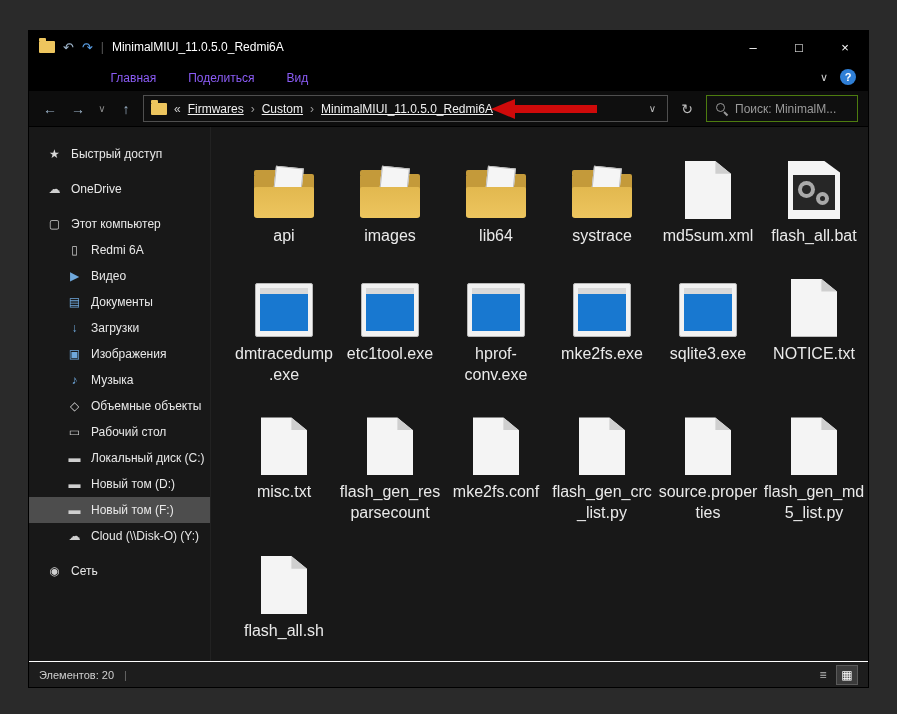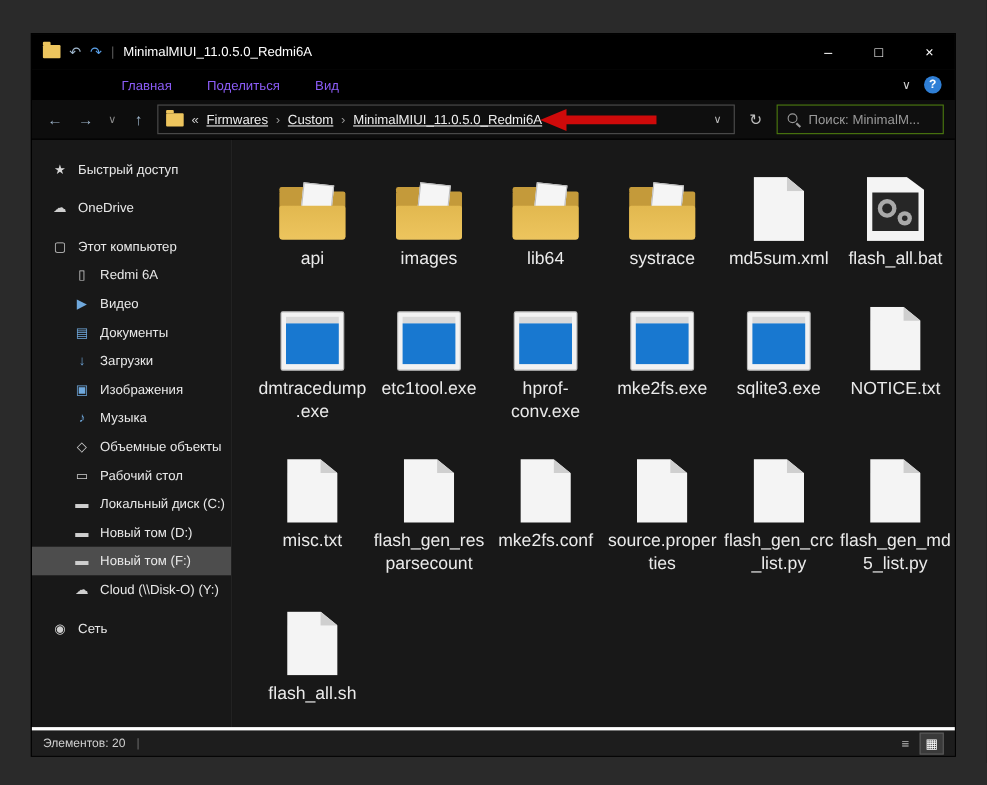--- a/index.html
+++ b/index.html
@@ -87,21 +87,21 @@
   .exe-ic::before{content:"";position:absolute;left:4px;right:4px;top:4px;height:6px;background:#d9d9d9;}
   .exe-ic::after{content:"";position:absolute;left:4px;right:4px;top:10px;bottom:5px;background:var(--exe_blue);}
   
   .bat-ic{width:52px;height:58px;background:#f4f4f4;clip-path:polygon(0 0,70% 0,100% 20%,100% 100%,0 100%);position:relative;}
   .bat-ic::before{content:"";position:absolute;left:5px;right:5px;top:14px;bottom:9px;background:#262626;}
   .gear{position:absolute;border-radius:50%;background:#a9a9a9;}
   .gear::before{content:"";position:absolute;inset:4px;border-radius:50%;background:#262626;}
   .g1{width:17px;height:17px;left:10px;top:20px;}
   .g2{width:13px;height:13px;right:11px;top:31px;}
   
-  .statusbar{height:26px;flex:0 0 auto;background:#1d1d1d;border-top:3px solid #ffffff;display:flex;align-items:center;padding:0 10px;font-size:11px;color:#cfcfcf;gap:10px;}
+  .statusbar{height:26px;flex:0 0 auto;background:#1d1d1d;border-top:1px solid #ffffff;display:flex;align-items:center;padding:0 10px;font-size:11px;color:#cfcfcf;gap:10px;}
   .st-sep{color:#6a6a6a;}
   .view-toggles{margin-left:auto;display:flex;gap:2px;}
   .view-btn{width:22px;height:20px;display:flex;align-items:center;justify-content:center;color:#bdbdbd;font-size:12px;}
   .view-btn.active{background:#3a3a3a;border:1px solid #5a5a5a;color:#fff;}
 </style>
 </head>
 <body>
 
 <div class="window">
 
@@ -337,27 +337,27 @@
         <div class="file-item">
           <span class="icon-wrap">
               <span class="fi doc-ic"></span>
             </span>
           <span class="file-label">mke2fs.conf</span>
         </div>
         <div class="file-item">
           <span class="icon-wrap">
               <span class="fi doc-ic"></span>
             </span>
+          <span class="file-label">flash_gen_crc_list.py</span>
+        </div>
+        <div class="file-item">
+          <span class="icon-wrap">
+              <span class="fi doc-ic"></span>
+            </span>
           <span class="file-label">source.properties</span>
-        </div>
-        <div class="file-item">
-          <span class="icon-wrap">
-              <span class="fi doc-ic"></span>
-            </span>
-          <span class="file-label">flash_gen_crc_list.py</span>
         </div>
 
         <div class="file-item">
           <span class="icon-wrap">
               <span class="fi doc-ic"></span>
             </span>
           <span class="file-label">flash_gen_md5_list.py</span>
         </div>
         <div class="file-item">
           <span class="icon-wrap">

